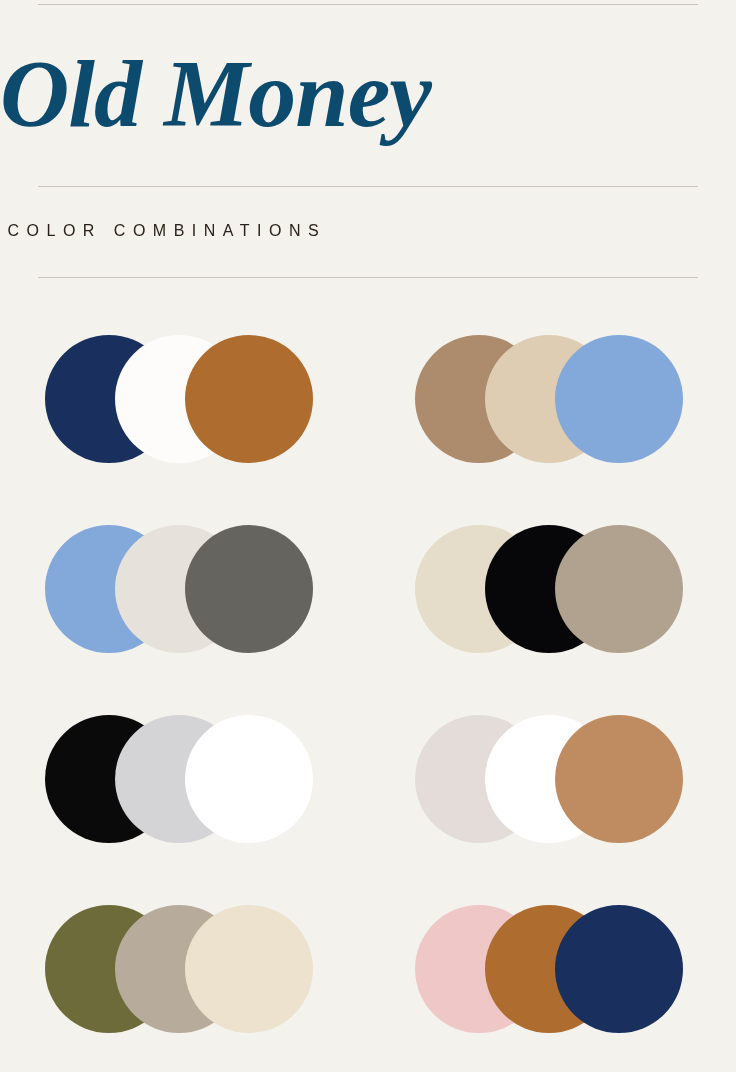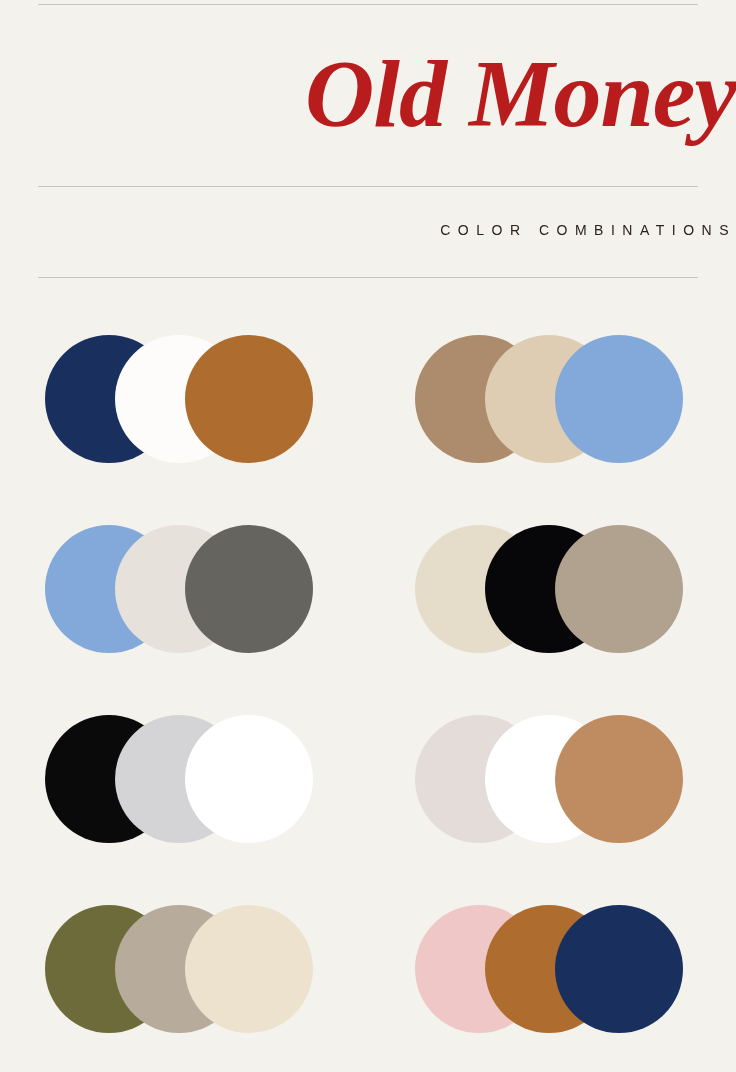--- a/index.html
+++ b/index.html
@@ -32,40 +32,40 @@
   }
   .rule-top    { top: 4px; }
   .rule-mid    { top: 186px; }
   .rule-bottom { top: 277px; }
 
   .title {
     position: absolute;
     top: 40px;
     left: 0;
     width: 736px;
-    text-align: right;
+    text-align: left;
     font-family: "Liberation Serif", "DejaVu Serif", serif;
     font-style: italic;
     font-weight: 700;
     font-size: 96px;
     line-height: 1.12;
     letter-spacing: -1px;
-    color: #b91c1c;
+    color: #0c4a6e;
     white-space: nowrap;
   }
 
   .subtitle {
     position: absolute;
     top: 222px;
     left: 0;
     width: 736px;
-    text-align: right;
+    text-align: left;
     font-family: "Liberation Sans", sans-serif;
     font-weight: 400;
-    font-size: 14px;
+    font-size: 16px;
     letter-spacing: 7.5px;
     text-indent: 7.5px;
     color: #2A2118;
     white-space: nowrap;
   }
 
   
   .grid {
     position: absolute;
     top: 335px;

